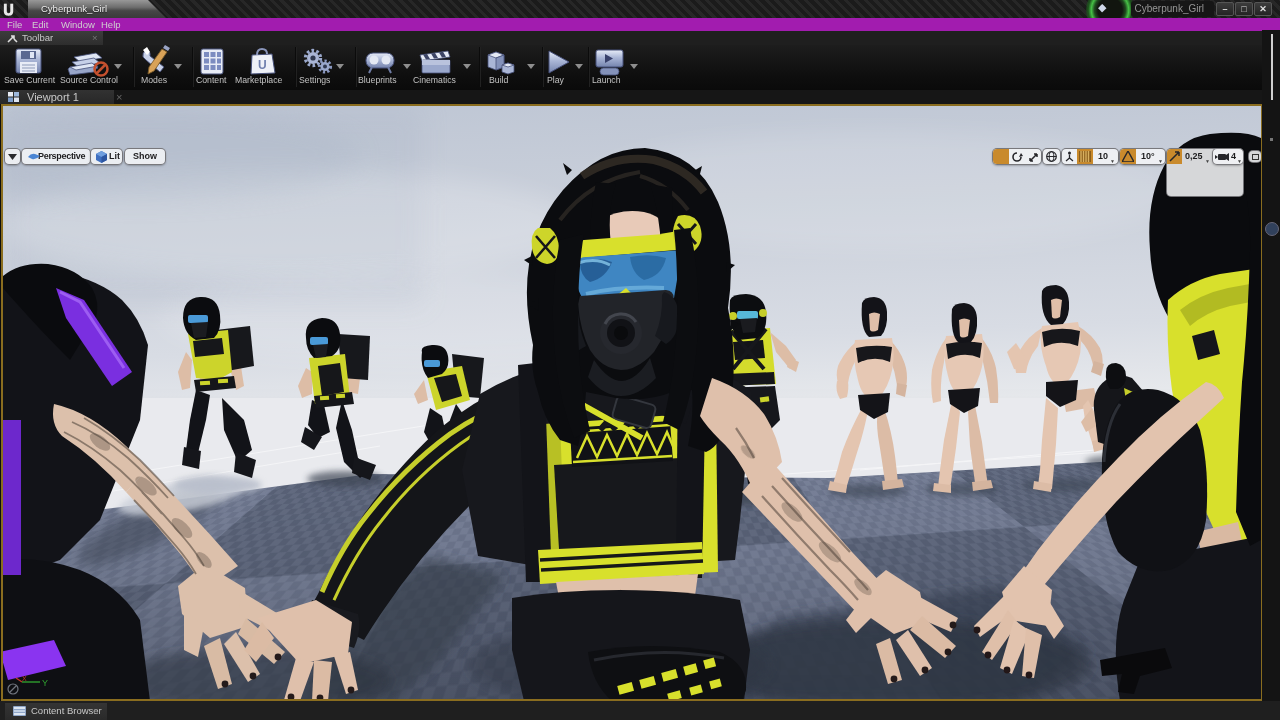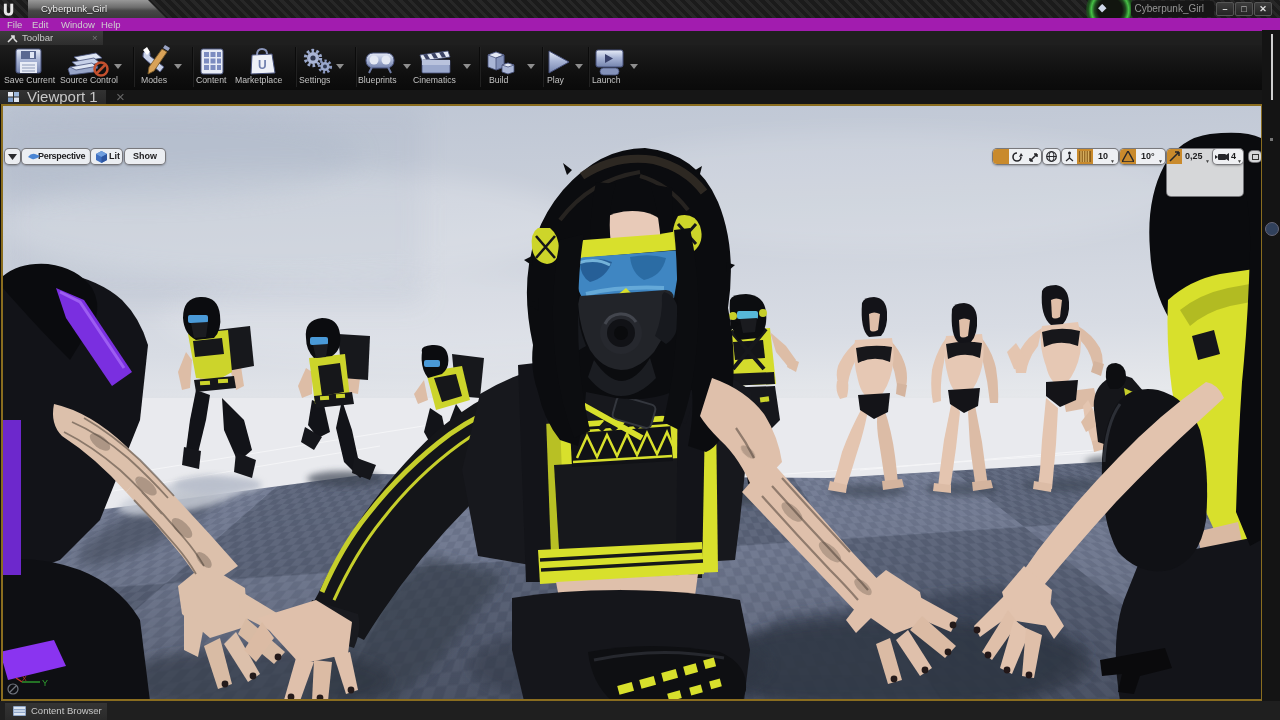--- a/index.html
+++ b/index.html
@@ -30,22 +30,22 @@
   
   #toolbar{left:0;top:45px;width:1280px;height:45px;
     background:linear-gradient(#1d1d1d,#0e0e0e 70%,#0a0a0a);}
   .tblabel{position:absolute;top:30px;color:#c2c2c2;font-size:8.7px;white-space:nowrap;}
   .tbsep{position:absolute;top:2px;width:2px;height:40px;
     background:linear-gradient(90deg,#000,#2c2c2c);}
   .caret{position:absolute;top:19px;width:0;height:0;border-left:4px solid transparent;
     border-right:4px solid transparent;border-top:5px solid #8e8e8e;}
   
   #vptabrow{left:0;top:90px;width:1280px;height:14px;background:#161616;}
-  #vptab{left:0;top:0;width:106px;height:14px;background:linear-gradient(#323232,#282828);
-    color:#c8c8c8;font-size:15px;line-height:14px;}
+  #vptab{left:0;top:0;width:114px;height:14px;background:linear-gradient(#323232,#282828);
+    color:#c8c8c8;font-size:11px;line-height:14px;}
   
   #viewport{left:1px;top:104px;width:1258px;height:593px;border:2px solid #8a6d1f;
     overflow:hidden;background:#dfe2e8;}
   #sky{left:0;top:0;width:1258px;height:595px;
     background:linear-gradient(178deg,#bec6d4 0%,#c9cfda 18%,#d8dce4 40%,#e8eaed 52%,#f0f0f1 56%,#ebecee 62%,#e6e8eb 100%);}
   #floor{left:-470px;top:318px;width:2200px;height:1600px;
     background-color:#6b758c;
     background-image:
       conic-gradient(rgba(255,255,255,.035) 0 25%,rgba(0,0,0,.05) 0 50%,rgba(255,255,255,.035) 0 75%,rgba(0,0,0,.05) 0),
       conic-gradient(#79839c 0 25%,#626c83 0 50%,#79839c 0 75%,#626c83 0);

